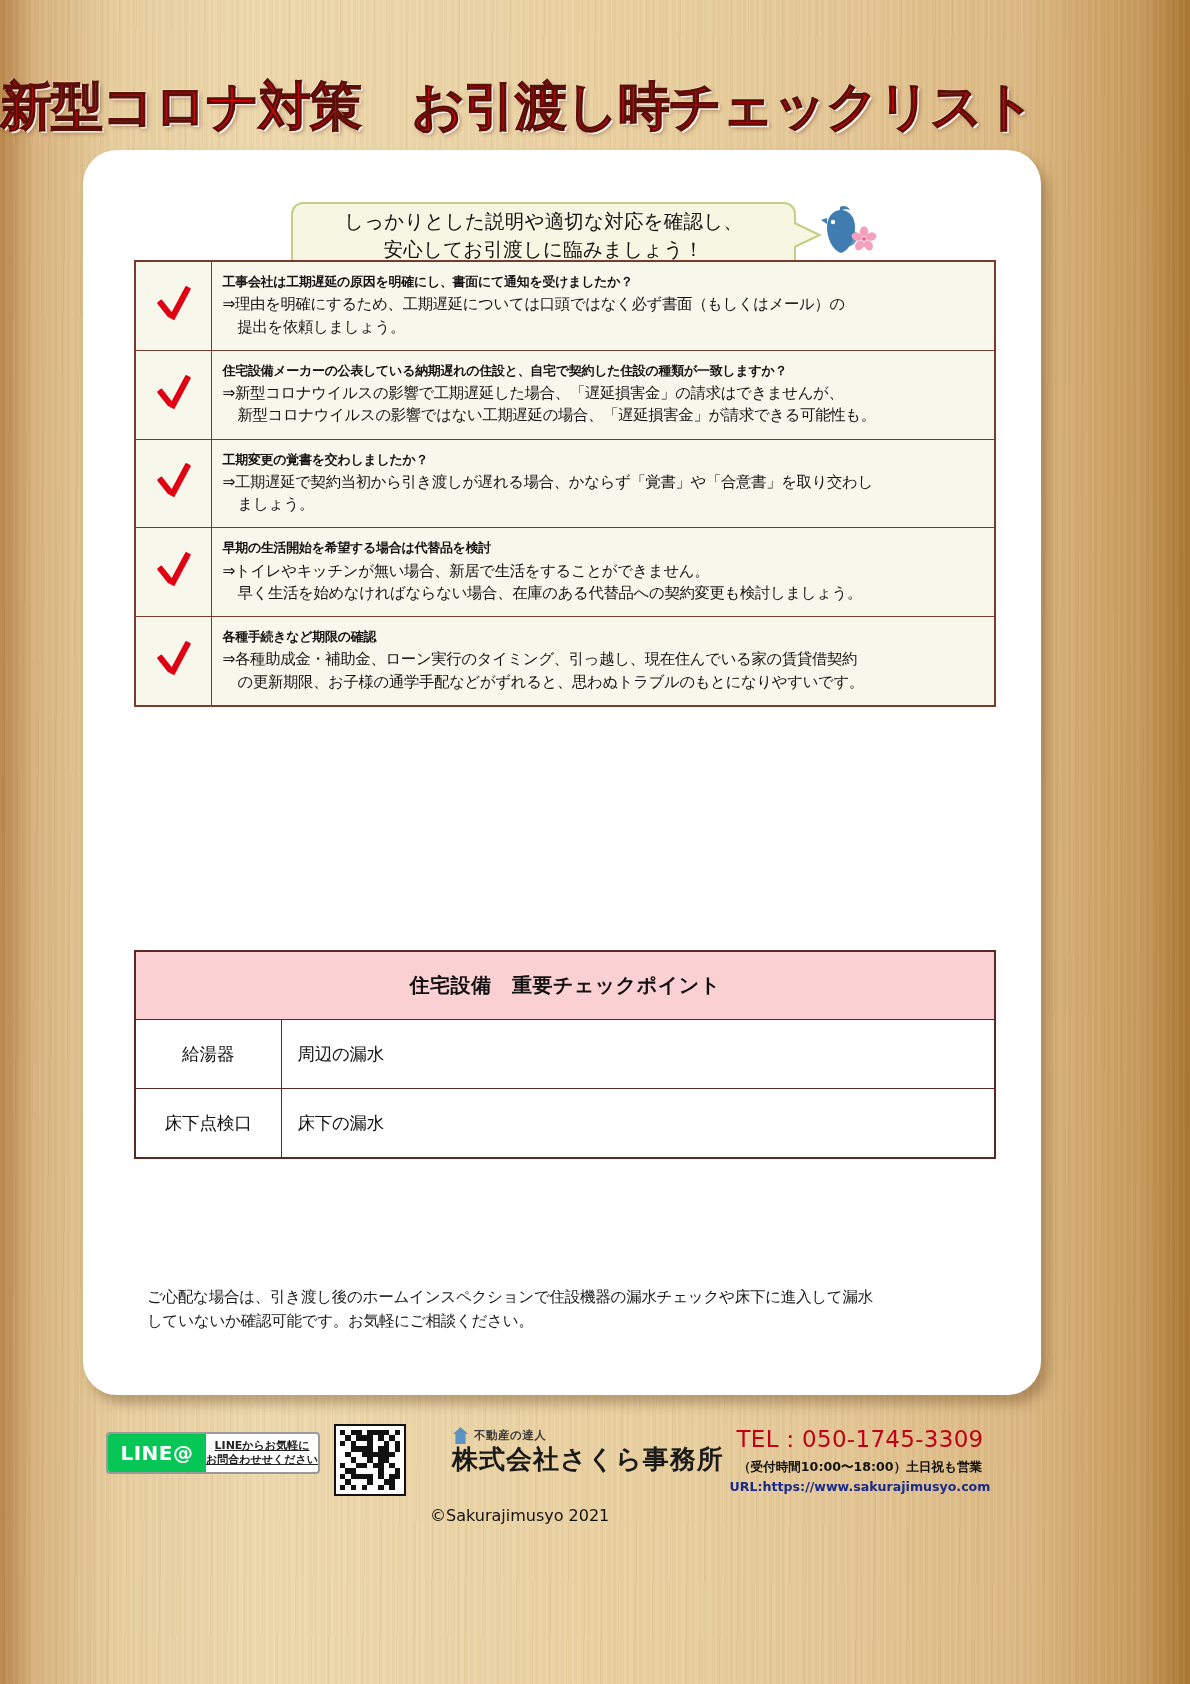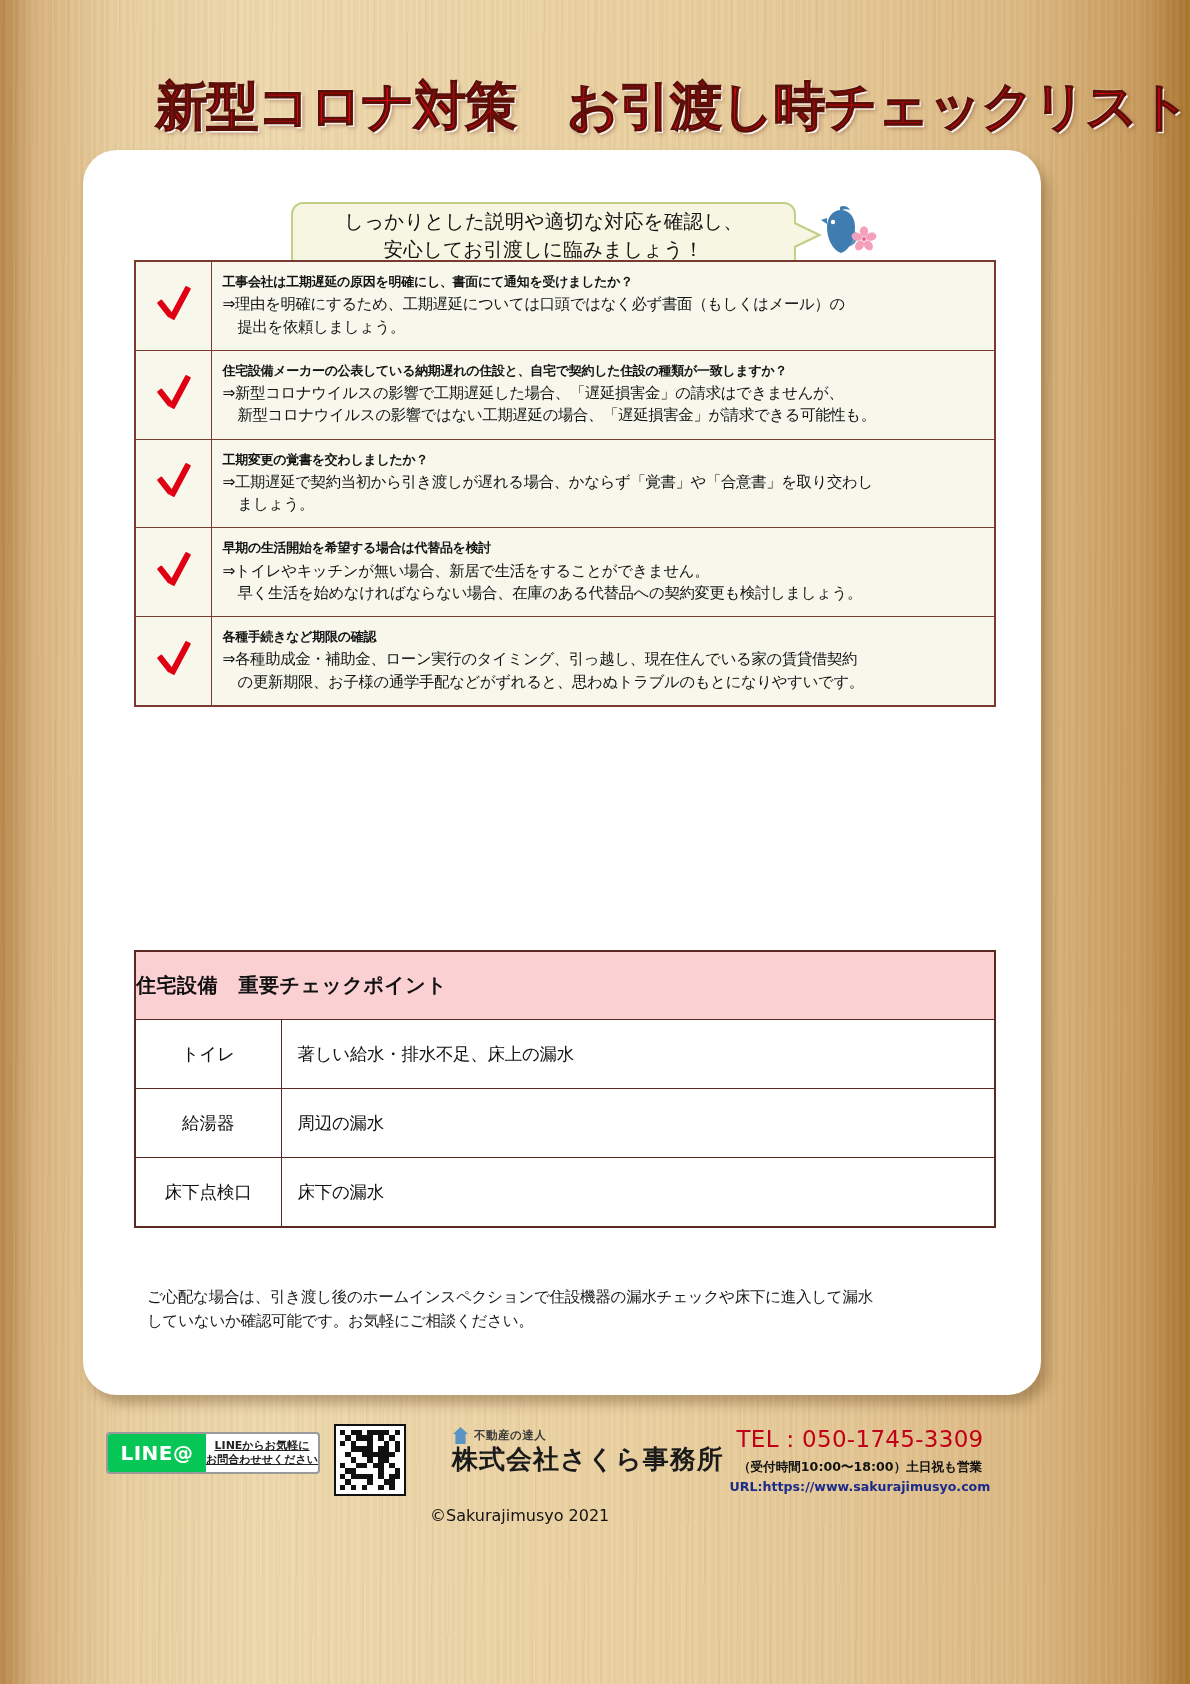--- a/index.html
+++ b/index.html
@@ -49,21 +49,21 @@
       transparent 1px,
       transparent 17px);
   }
 
   
   .title-wrap {
     position: absolute;
     top: 72px;
     left: 0;
     width: 100%;
-    text-align: right;
+    text-align: left;
     z-index: 5;
   }
   .title {
     display: inline-block;
     font-family: "DejaVu Sans", "Liberation Sans", sans-serif;
     font-size: 52px;
     font-weight: bold;
     letter-spacing: -1px;
     color: #e4000f;
     -webkit-text-stroke: 1.2px #5a1008;
@@ -206,20 +206,21 @@
     width: 862px;
     border-collapse: collapse;
     border: 2px solid #5a2a22;
   }
   .eq-table th, .eq-table td {
     border: 1.5px solid #5a2a22;
     background: #ffffff;
   }
   .eq-head {
     background: #fbd0d3 !important;
+    text-align: center;
     font-size: 20px;
     font-weight: bold;
     color: #111;
     padding: 20px 0;
     letter-spacing: 0.5px;
   }
   .eq-label {
     width: 146px;
     text-align: center;
     font-size: 17.5px;
@@ -471,24 +472,20 @@
       </tr>
     </tbody>
   </table>
 
   <table class="eq-table">
     <tbody>
       <tr>
         <td class="eq-head" colspan="2">住宅設備　重要チェックポイント</td>
       </tr>
       <tr>
-        <td class="eq-label">トイレ</td>
-        <td class="eq-value">著しい給水・排水不足、床上の漏水</td>
-      </tr>
-      <tr>
         <td class="eq-label">給湯器</td>
         <td class="eq-value">周辺の漏水</td>
       </tr>
       <tr>
         <td class="eq-label">床下点検口</td>
         <td class="eq-value">床下の漏水</td>
       </tr>
     </tbody>
   </table>
 

